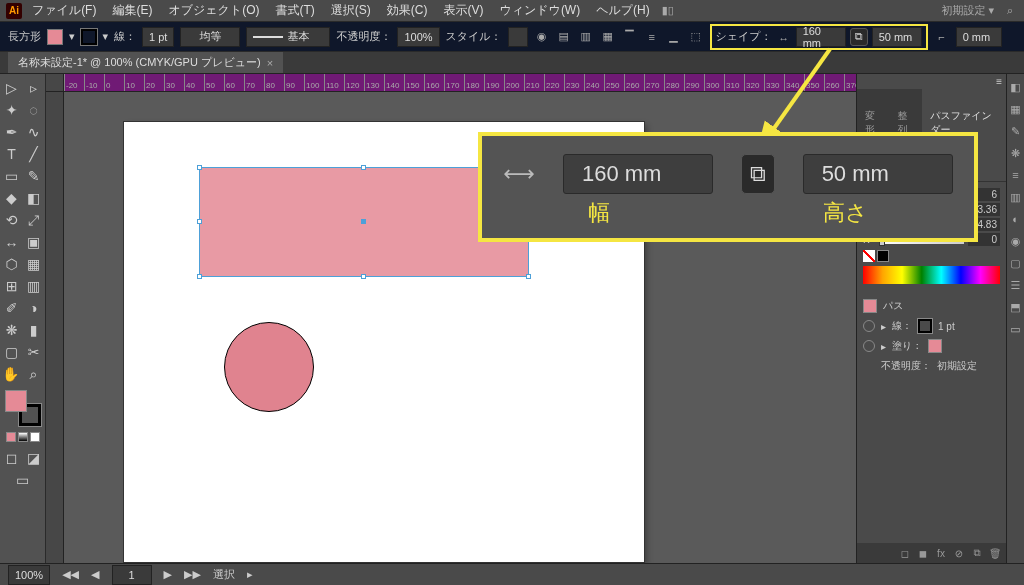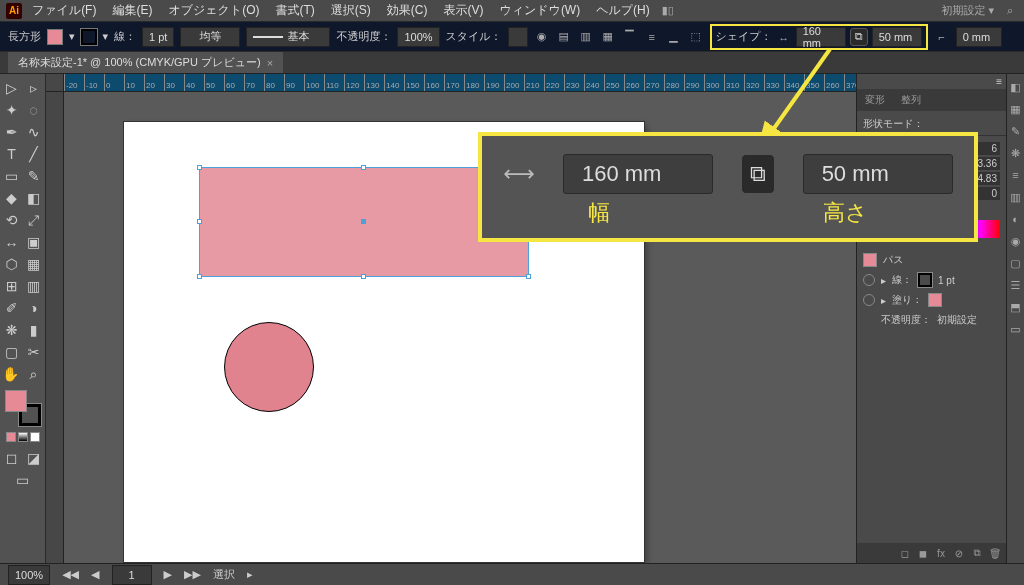--- a/index.html
+++ b/index.html
@@ -35,38 +35,38 @@
   .tool-row { display: flex; gap: 2px; }
   .tool { width: 20px; height: 20px; display: flex; align-items: center; justify-content: center; color: #ccc; cursor: pointer; font-size: 14px; }
   .fill-stroke { position: relative; width: 36px; height: 36px; margin-top: 4px; }
   .fsw-fill { position: absolute; top: 0; left: 0; width: 22px; height: 22px; background: #e58a96; border: 1px solid #888; }
   .fsw-stroke { position: absolute; bottom: 0; right: 0; width: 22px; height: 22px; background: #525252; border: 3px solid #000; box-shadow: 0 0 0 1px #888; }
   .mode-row { display: flex; gap: 2px; margin-top: 4px; }
   .mode-sw { width: 10px; height: 10px; border: 1px solid #888; }
 
   
   .workarea { flex: 1; position: relative; background: #5a5a5a; }
-  .ruler-h { position: absolute; top: 0; left: 18px; right: 0; height: 18px; background: #0c4a6e; border-bottom: 1px solid #222; overflow: hidden; }
+  .ruler-h { position: absolute; top: 0; left: 18px; right: 0; height: 18px; background: #701a75; border-bottom: 1px solid #222; overflow: hidden; }
   .ruler-h-inner { position: absolute; top: 0; left: 0; height: 100%; display: flex; }
   .rtick { width: 20px; border-left: 1px solid #888; font-size: 8px; color: #aaa; padding-left: 1px; padding-top: 7px; flex-shrink: 0; }
   .ruler-v { position: absolute; top: 18px; left: 0; bottom: 0; width: 18px; background: #474747; border-right: 1px solid #222; }
   .ruler-corner { position: absolute; top: 0; left: 0; width: 18px; height: 18px; background: #474747; border-right: 1px solid #222; border-bottom: 1px solid #222; }
   .canvas-viewport { position: absolute; top: 18px; left: 18px; right: 0; bottom: 0; overflow: hidden; background: #5a5a5a; }
   .artboard { position: absolute; top: 30px; left: 60px; width: 520px; height: 440px; background: #fff; box-shadow: 0 0 0 1px #333, 3px 3px 6px rgba(0,0,0,0.3); }
   .rect-shape { position: absolute; top: 45px; left: 75px; width: 330px; height: 110px; background: #e89aa4; border: 1px solid #4da0d8; }
   .sel-handle { position: absolute; width: 5px; height: 5px; background: #fff; border: 1px solid #4da0d8; }
   .sel-anchor { position: absolute; width: 5px; height: 5px; background: #4da0d8; }
   .circle-shape { position: absolute; top: 200px; left: 100px; width: 90px; height: 90px; background: #e0838f; border: 1px solid #000; border-radius: 50%; }
 
   
   .rightcol { width: 18px; background: #4a4a4a; border-left: 1px solid #222; display: flex; flex-direction: column; align-items: center; padding-top: 6px; gap: 8px; }
   .micon { width: 14px; height: 14px; color: #aaa; cursor: pointer; display:flex; align-items:center; justify-content:center; font-size:11px;}
   .panels { width: 150px; background: #4a4a4a; border-left: 1px solid #222; display: flex; flex-direction: column; font-size: 10px; }
   .panel-tabs { display: flex; background: #3a3a3a; }
-  .ptab { padding: 4px 8px; color: #999; cursor: pointer; }
+  .ptab { padding: 20px 8px; color: #999; cursor: pointer; }
   .ptab.active { background: #4a4a4a; color: #ddd; }
   .panel-body { padding: 6px; color: #ccc; }
   .color-row { display: flex; align-items: center; gap: 4px; margin-bottom: 2px; }
   .color-row .lbl { width: 12px; }
   .slider { flex: 1; height: 8px; background: linear-gradient(to right,#fff,#ccc); position: relative; }
   .slider .knob { position: absolute; top: -2px; width: 6px; height: 12px; background: #ccc; border: 1px solid #333; }
   .valbox { width: 32px; background: #333; text-align: right; padding: 1px 3px; }
   .spectrum { height: 18px; background: linear-gradient(to right, red,orange,yellow,green,cyan,blue,magenta,red); margin-top: 4px; }
   .appear-row { display: flex; align-items: center; gap: 6px; padding: 3px 0; }
   .eye { width: 12px; height: 12px; border: 1px solid #888; border-radius: 50%; }
@@ -291,20 +291,21 @@
         <div class="circle-shape"></div>
       </div>
     </div>
   </div>
 
   <div class="panels">
     <div style="text-align:right;padding:2px 4px"><span>≡</span></div>
     <div class="panel-tabs">
       <div class="ptab">変形</div>
       <div class="ptab">整列</div>
+      <div class="ptab active">パスファインダー</div>
     </div>
     <div class="panel-body" style="height:24px">
       <div>形状モード：</div>
     </div>
 
     <div class="panel-body" style="border-top:1px solid #333">
       <div class="color-row">
           <span class="lbl">C</span>
           <div class="slider">
             <div class="knob" style="left:6%"></div>

